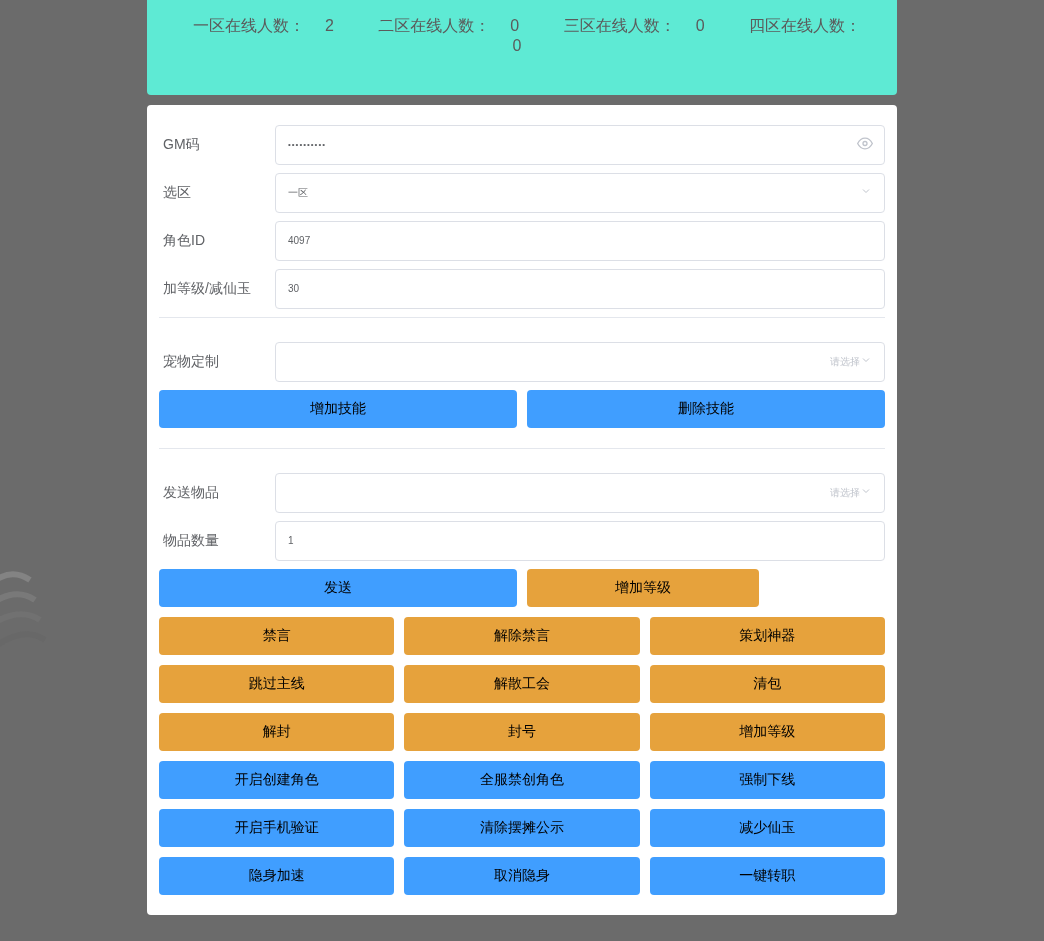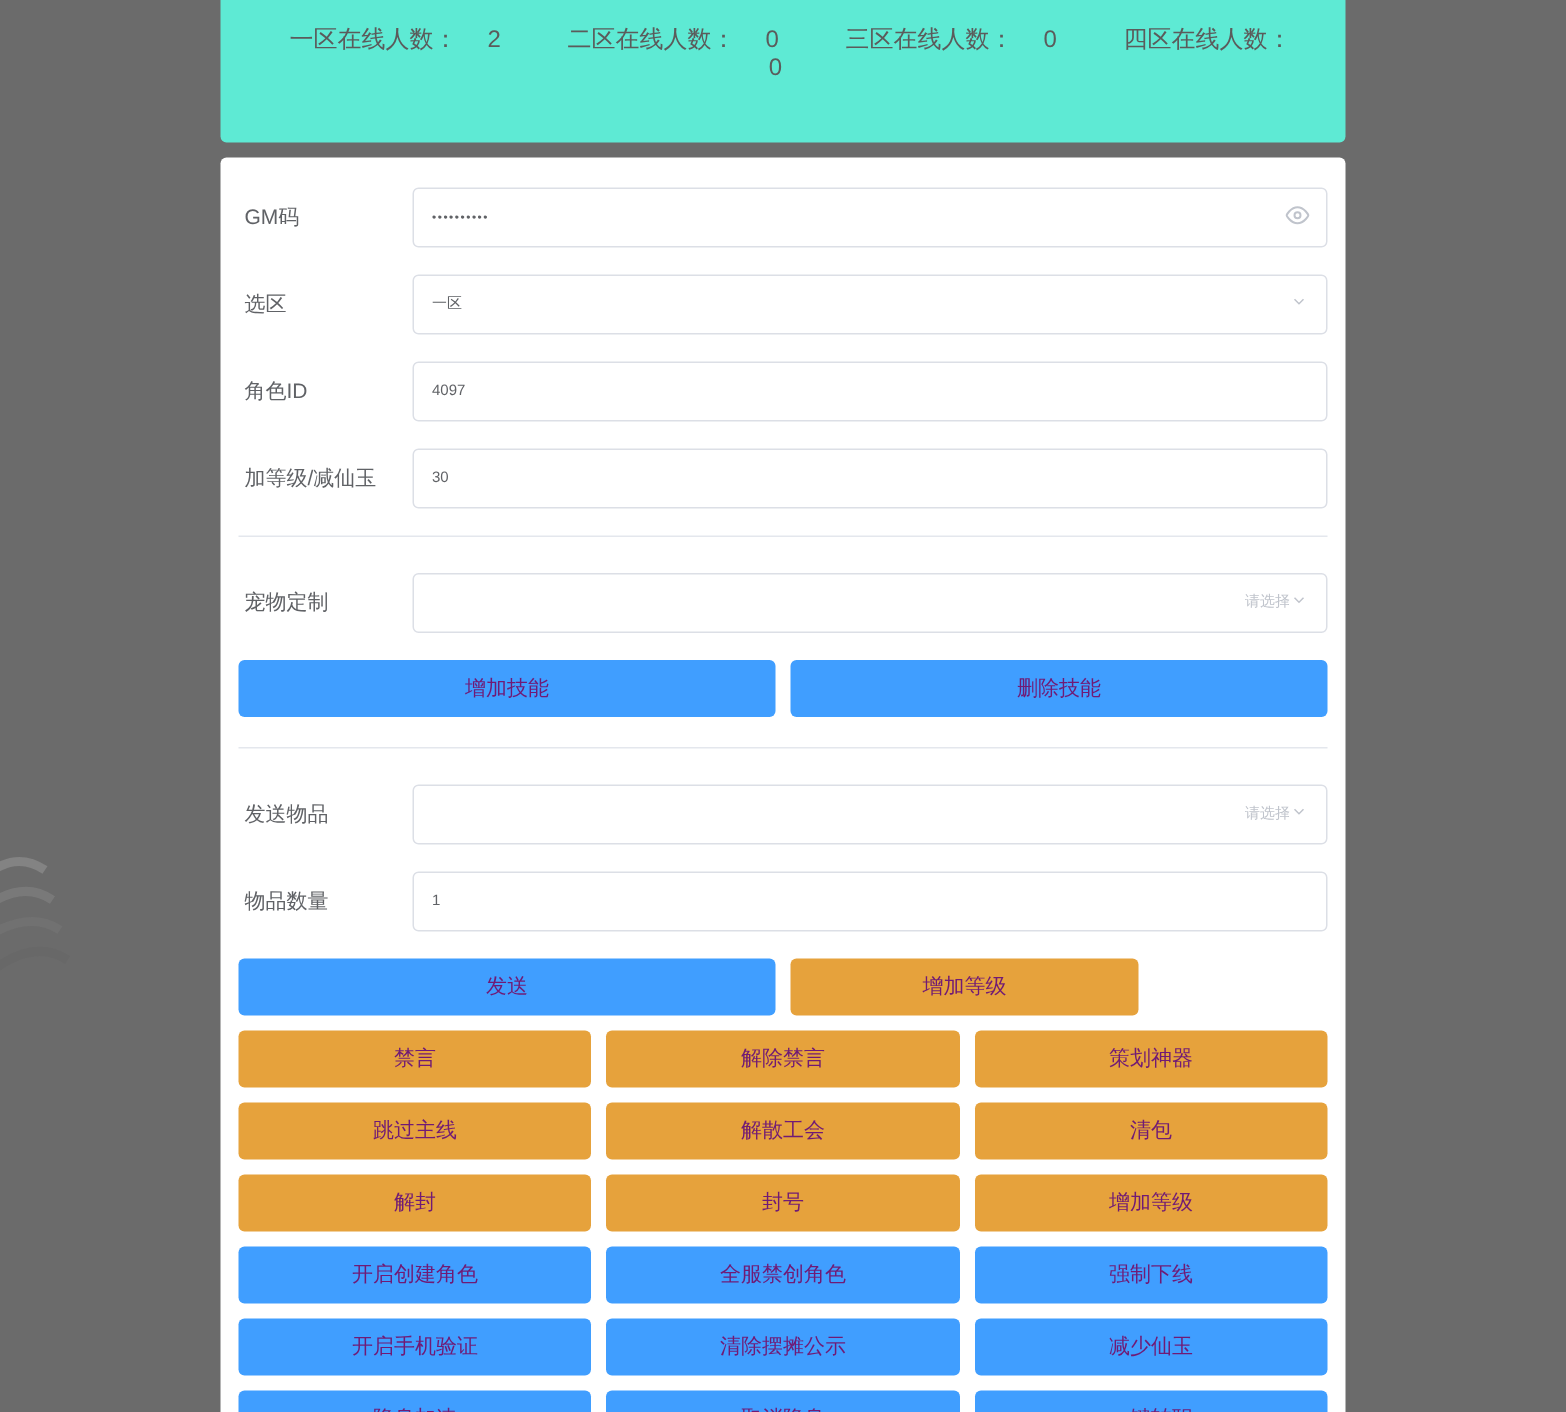--- a/index.html
+++ b/index.html
@@ -27,21 +27,21 @@
   .stats-bar span { margin: 0 10px; }
   .form-panel {
     background: #fff;
     margin-top: 10px;
     padding: 20px 12px 10px 12px;
     border-radius: 4px;
   }
   .form-row {
     display: flex;
     align-items: center;
-    margin-bottom: 18px;
+    margin-bottom: 8px;
   }
   .form-label {
     width: 116px;
     padding-left: 4px;
     font-size: 14px;
     color: #606266;
     flex-shrink: 0;
   }
   .form-control {
     flex: 1;
@@ -86,21 +86,21 @@
   .btn-row {
     display: flex;
     gap: 10px;
     margin-bottom: 10px;
   }
   .btn {
     flex: 1;
     height: 38px;
     border: none;
     border-radius: 4px;
-    color: #701a75;
+    color: #000000;
     font-size: 14px;
     cursor: pointer;
     display: flex;
     align-items: center;
     justify-content: center;
   }
   .btn-blue { background: #409eff; }
   .btn-orange { background: #e6a23c; }
   .btn-row-2 .btn { flex: 1; }
   .btn-row-3 .btn { flex: 1; }

